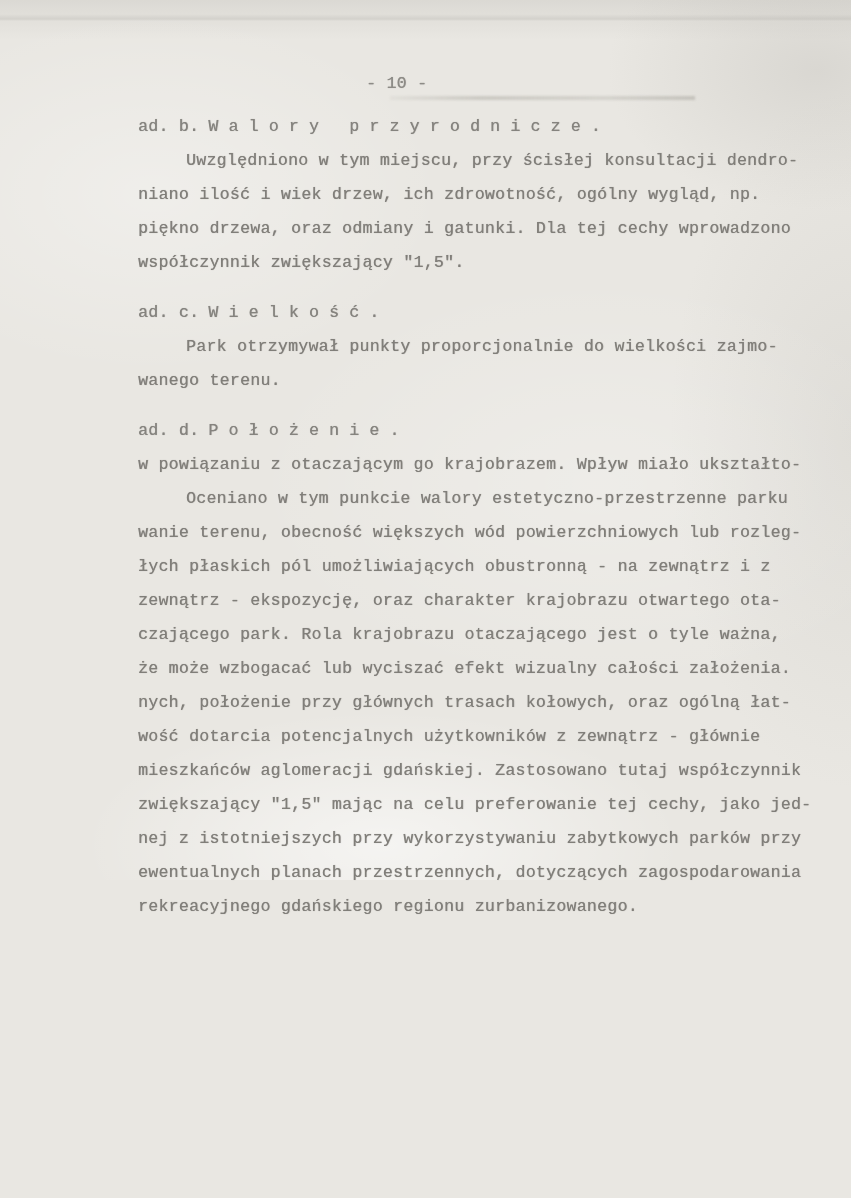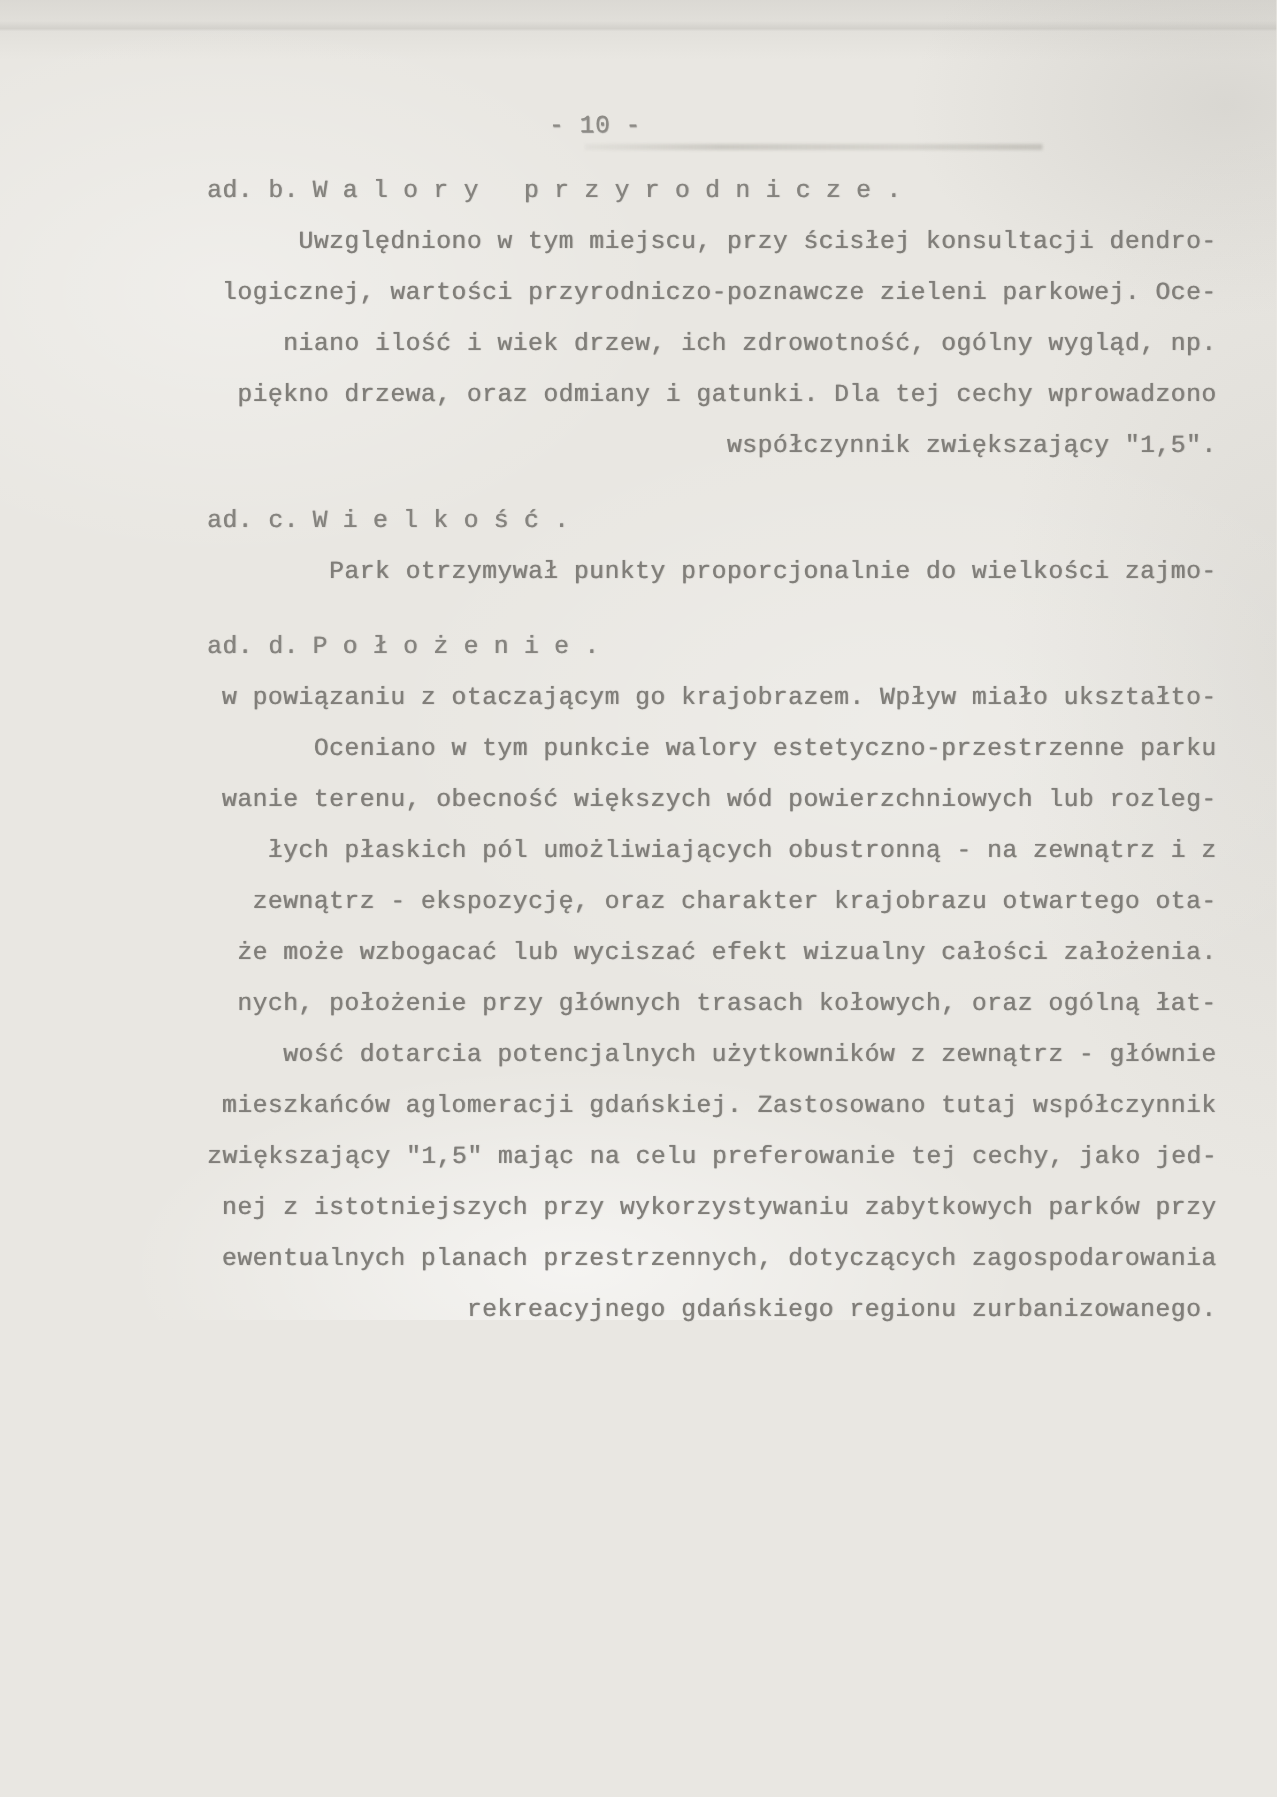--- a/index.html
+++ b/index.html
@@ -72,21 +72,20 @@
   }
   .section-heading:first-of-type {
     margin-top: 52px;
   }
   .heading-title {
     margin-left: 0.55em;
     letter-spacing: 0.62em;
   }
   .paragraph {
     margin: 0;
-    text-align: right;
   }
   .text-line {
     white-space: nowrap;
   }
   .text-line.indent {
     padding-left: 48px;
   }
 </style>
 </head>
 <body>
@@ -96,42 +95,43 @@
 
   <div class="text-layer">
 
     <div class="page-number">- 10 -</div>
 
     <div class="section-heading">
       <span>ad. b.</span><span class="heading-title">Walory przyrodnicze.</span>
     </div>
     <div class="paragraph">
       <div class="text-line indent">Uwzględniono w tym miejscu, przy ścisłej konsultacji dendro-</div>
-      <div class="text-line">logicznej, wartości przyrodniczo-poznawcze zieleni parkowej. Oce-</div>
       <div class="text-line">niano ilość i wiek drzew, ich zdrowotność, ogólny wygląd, np.</div>
       <div class="text-line">piękno drzewa, oraz odmiany i gatunki. Dla tej cechy wprowadzono</div>
       <div class="text-line">współczynnik zwiększający "1,5".</div>
     </div>
 
     <div class="section-heading">
       <span>ad. c.</span><span class="heading-title">Wielkość.</span>
     </div>
     <div class="paragraph">
       <div class="text-line indent">Park otrzymywał punkty proporcjonalnie do wielkości zajmo-</div>
+      <div class="text-line">wanego terenu.</div>
     </div>
 
     <div class="section-heading">
       <span>ad. d.</span><span class="heading-title">Położenie.</span>
     </div>
     <div class="paragraph">
       <div class="text-line">w powiązaniu z otaczającym go krajobrazem. Wpływ miało ukształto-</div>
       <div class="text-line indent">Oceniano w tym punkcie walory estetyczno-przestrzenne parku</div>
       <div class="text-line">wanie terenu, obecność większych wód powierzchniowych lub rozleg-</div>
       <div class="text-line">łych płaskich pól umożliwiających obustronną - na zewnątrz i z</div>
       <div class="text-line">zewnątrz - ekspozycję, oraz charakter krajobrazu otwartego ota-</div>
+      <div class="text-line">czającego park. Rola krajobrazu otaczającego jest o tyle ważna,</div>
       <div class="text-line">że może wzbogacać lub wyciszać efekt wizualny całości założenia.</div>
     </div>
 
     <div class="paragraph">
       <div class="text-line">nych, położenie przy głównych trasach kołowych, oraz ogólną łat-</div>
       <div class="text-line">wość dotarcia potencjalnych użytkowników z zewnątrz - głównie</div>
       <div class="text-line">mieszkańców aglomeracji gdańskiej. Zastosowano tutaj współczynnik</div>
       <div class="text-line">zwiększający "1,5" mając na celu preferowanie tej cechy, jako jed-</div>
       <div class="text-line">nej z istotniejszych przy wykorzystywaniu zabytkowych parków przy</div>
       <div class="text-line">ewentualnych planach przestrzennych, dotyczących zagospodarowania</div>

